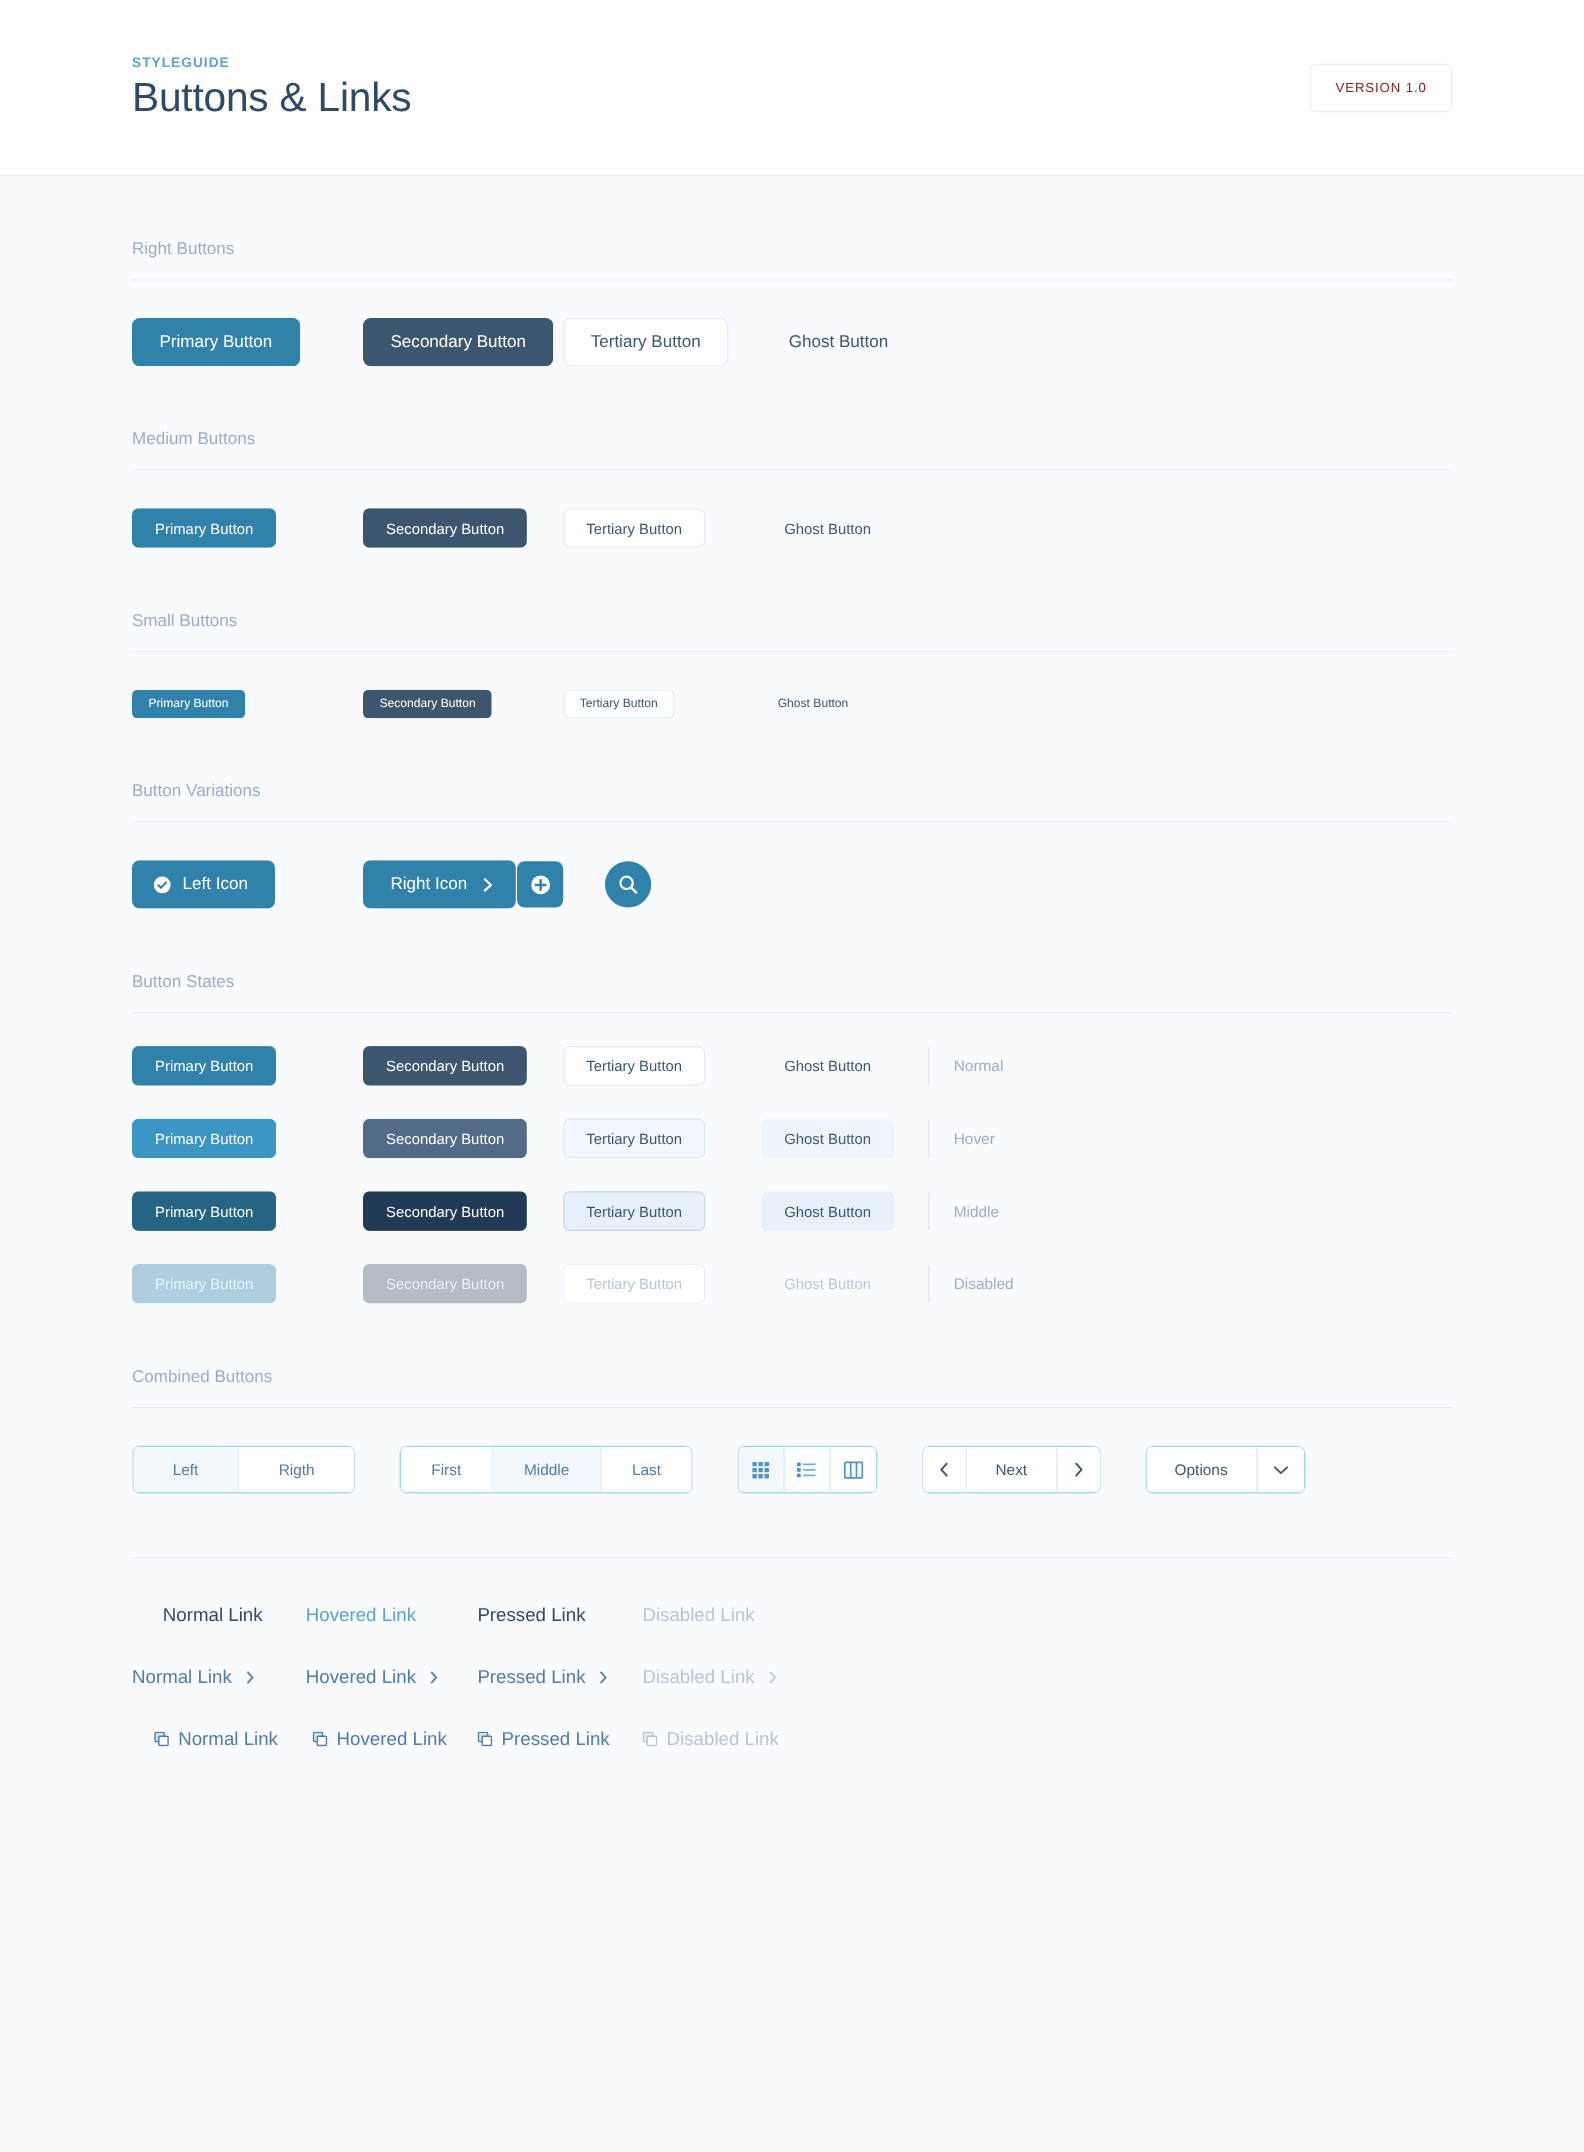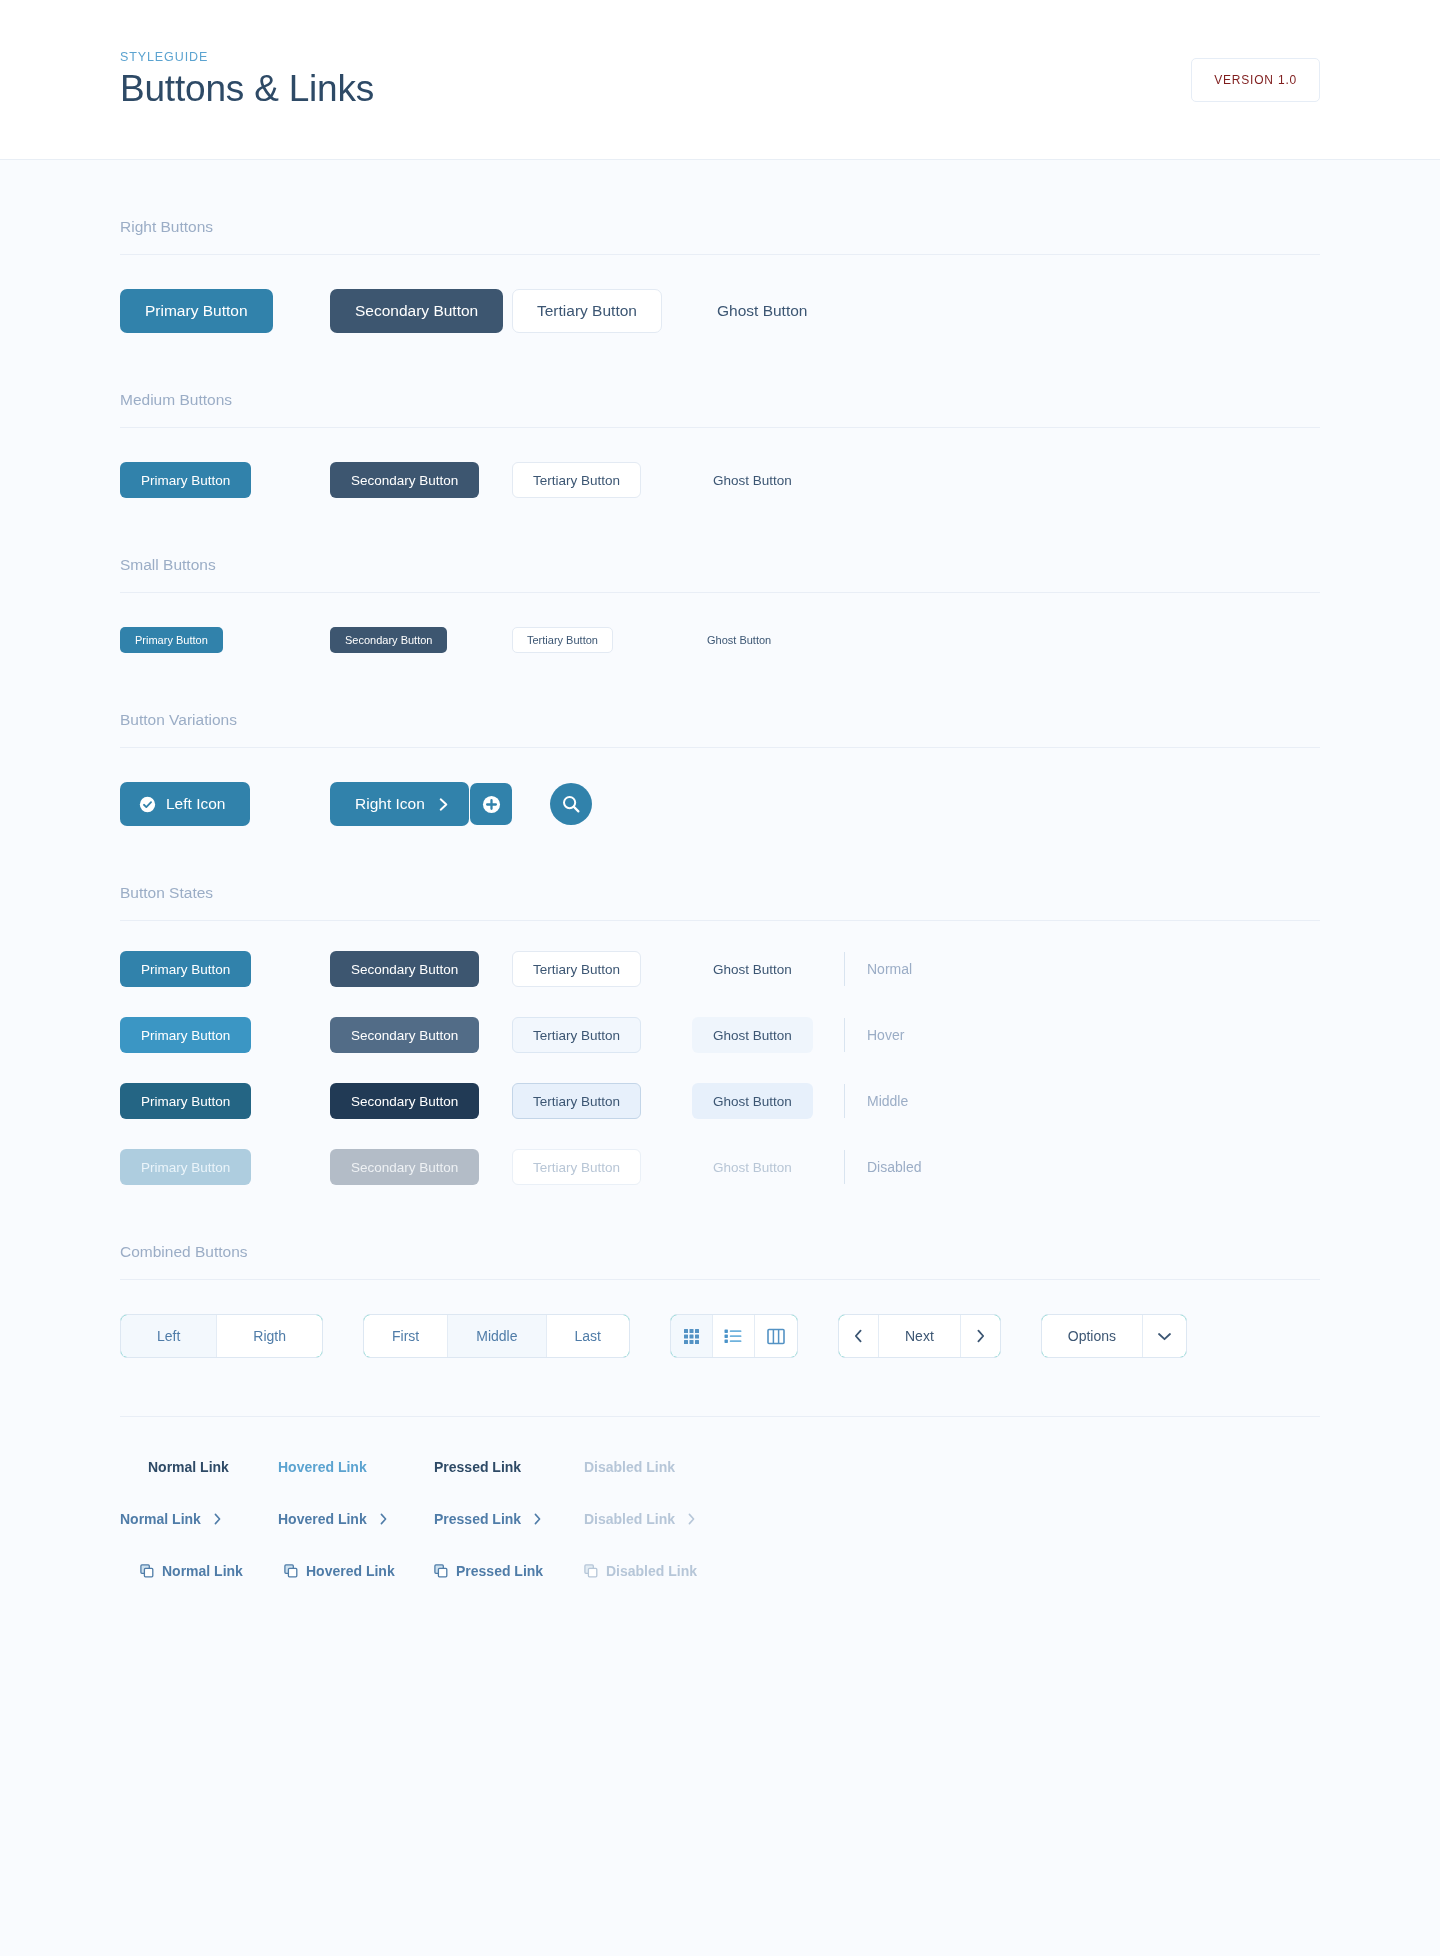--- a/index.html
+++ b/index.html
@@ -21,21 +21,21 @@
     padding: 0 120px;
     display: flex;
     align-items: center;
     justify-content: space-between;
   }
   .header-left { display: flex; flex-direction: column; gap: 4px; }
   .eyebrow {
     font-size: 12.5px;
     letter-spacing: 0.9px;
     color: #5ba3d0;
-    font-weight: 400;
+    font-weight: 700;
   }
   .page-title {
     font-size: 37px;
     font-weight: 400;
     color: #2e4a66;
     letter-spacing: -0.2px;
   }
   .version-badge {
     border: 1px solid #e6edf6;
     background: #ffffff;
@@ -181,22 +181,22 @@
     cursor: pointer; font-size: 14px; color: #3c5673;
     font-family: "Liberation Sans", sans-serif;
   }
   .grp-nav:last-child { border-right: none; }
   .grp-nav.wide { padding: 0 26px; }
 
   
   .link-row { display: flex; align-items: center; padding-top: 30px; }
   .link-cell { width: 148px; display: flex; align-items: center; }
   .lnk {
-    font-size: 14px;
-    font-weight: bold;
+    font-size: 17px;
+    font-weight: normal;
     text-decoration: none;
     cursor: pointer;
     display: inline-flex;
     align-items: center;
     gap: 12px;
     white-space: nowrap;
   }
   .lnk-normal   { color: #2e4a66; }
   .lnk-hovered  { color: #5ba3d0; }
   .lnk-pressed  { color: #2e4a66; }

